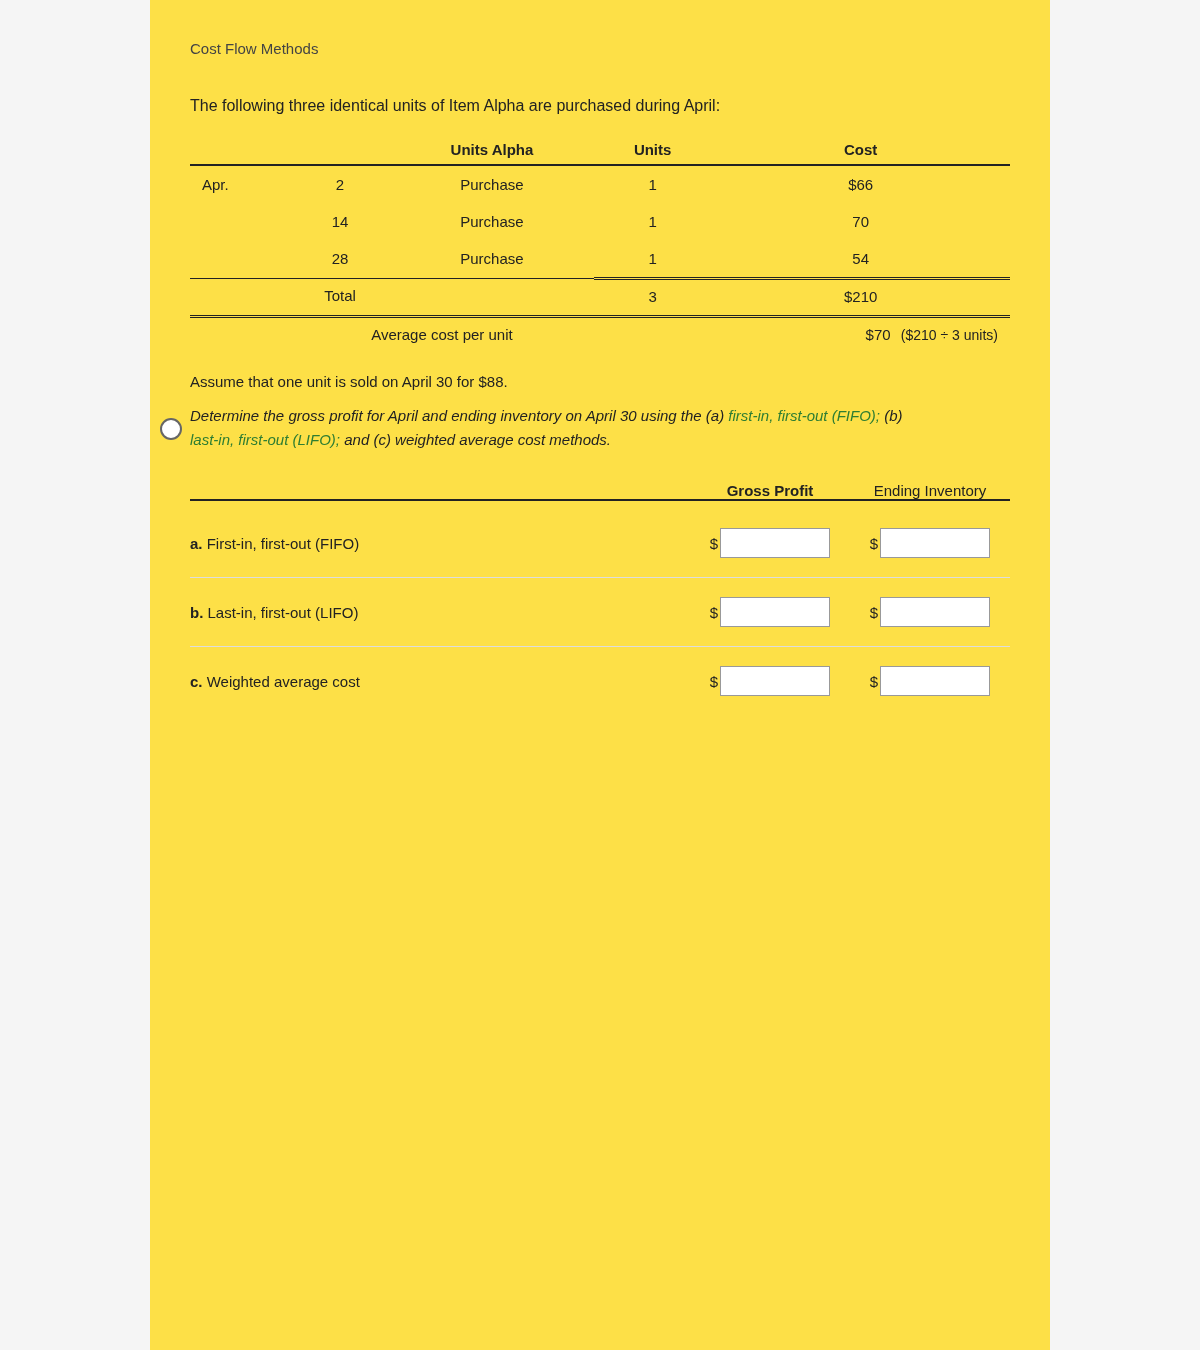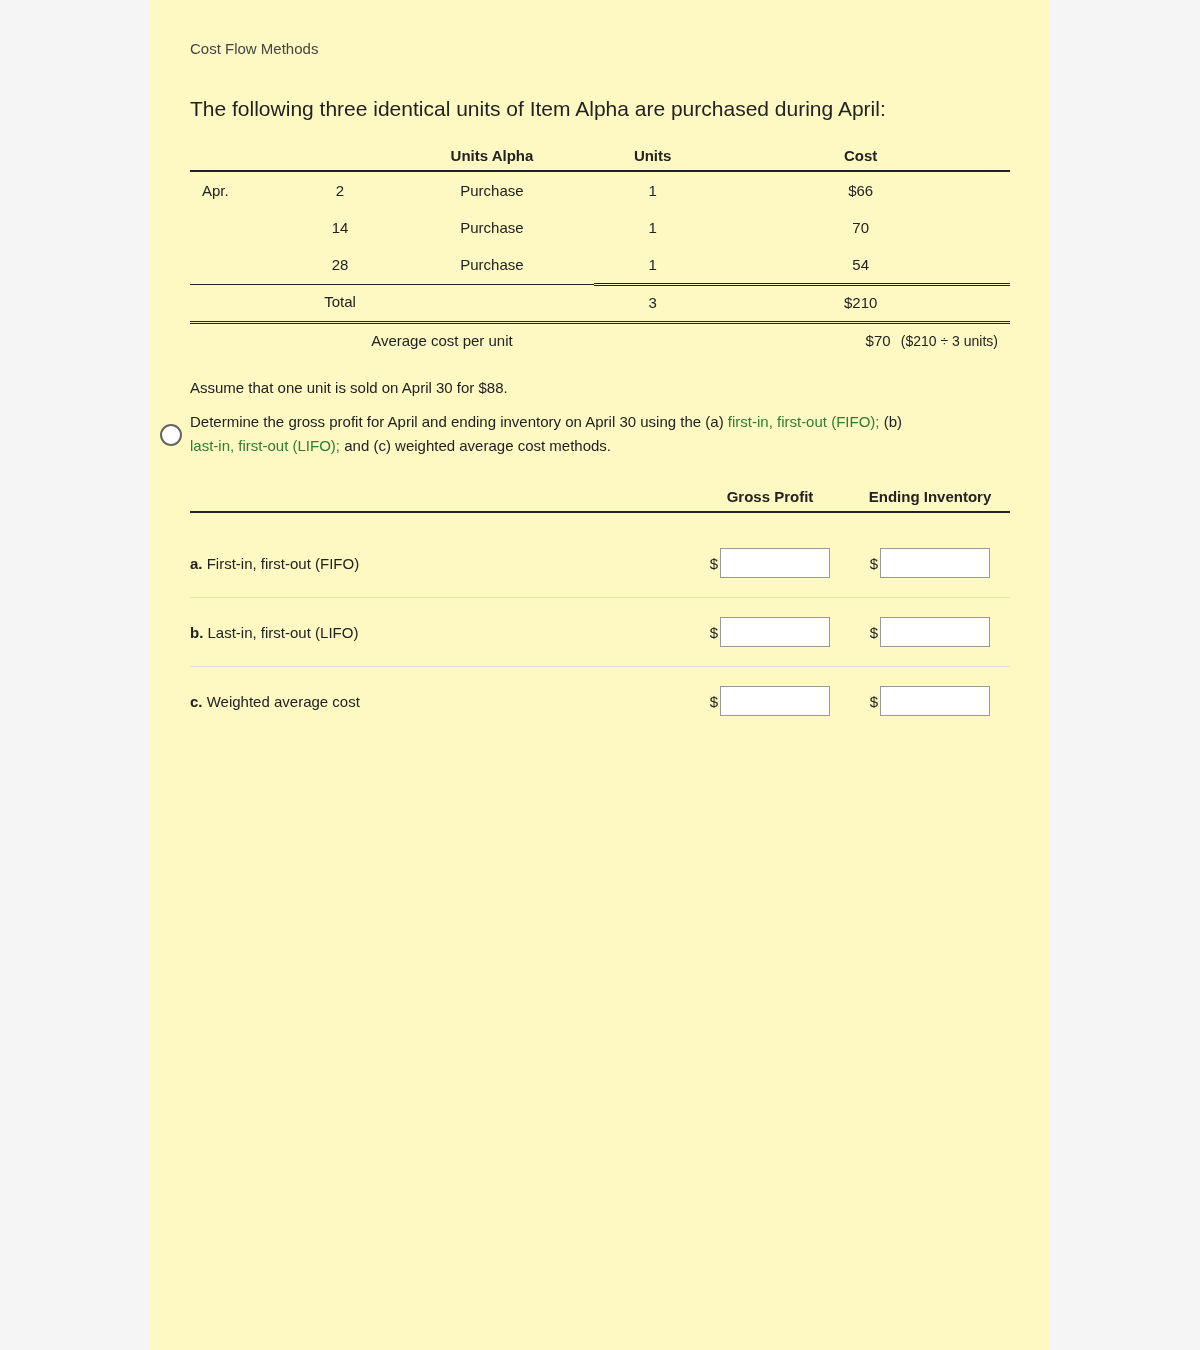--- a/index.html
+++ b/index.html
@@ -11,35 +11,35 @@
     body {
       background: #f5f5f5;
       font-family: Arial, sans-serif;
       font-size: 15px;
       color: #222;
       min-height: 1350px;
       width: 1200px;
     }
 
     .page {
-      background: #fef9c3;
+      background: #fde047;
       width: 900px;
       margin: 0 auto;
       padding: 40px 40px 60px 40px;
       min-height: 1350px;
     }
 
     .page-title {
       font-size: 15px;
       color: #444;
       margin-bottom: 24px;
     }
 
     .intro-text {
-      font-size: 21px;
+      font-size: 16px;
       color: #222;
       margin-bottom: 20px;
       margin-top: 40px;
     }
 
     
     .purchase-table {
       width: 100%;
       border-collapse: collapse;
       margin-bottom: 10px;
@@ -108,38 +108,37 @@
     }
 
     
     .answer-section {
       width: 100%;
     }
 
     .answer-header {
       display: flex;
       border-bottom: 2px solid #222;
-      padding-bottom: 6px;
-      margin-bottom: 16px;
+      margin-bottom: 8px;
       align-items: flex-end;
     }
 
     .answer-header-label {
       flex: 1;
     }
 
     .answer-header-gp {
       width: 160px;
       font-weight: bold;
       text-align: center;
     }
 
     .answer-header-ei {
       width: 160px;
-      font-weight: bold;
+      font-weight: normal;
       text-align: center;
     }
 
     .answer-row {
       display: flex;
       align-items: center;
       padding: 19px 0;
       border-bottom: 1px solid #ddd;
     }
 
@@ -172,20 +171,21 @@
       width: 110px;
       height: 30px;
       border: 1px solid #999;
       padding: 2px 6px;
       font-size: 14px;
       background: #fff;
     }
 
     .determine-container {
       position: relative;
+      font-style: italic;
     }
 
     .left-circle {
       position: absolute;
       left: -30px;
       top: 14px;
       width: 22px;
       height: 22px;
       border: 2px solid #666;
       border-radius: 50%;

